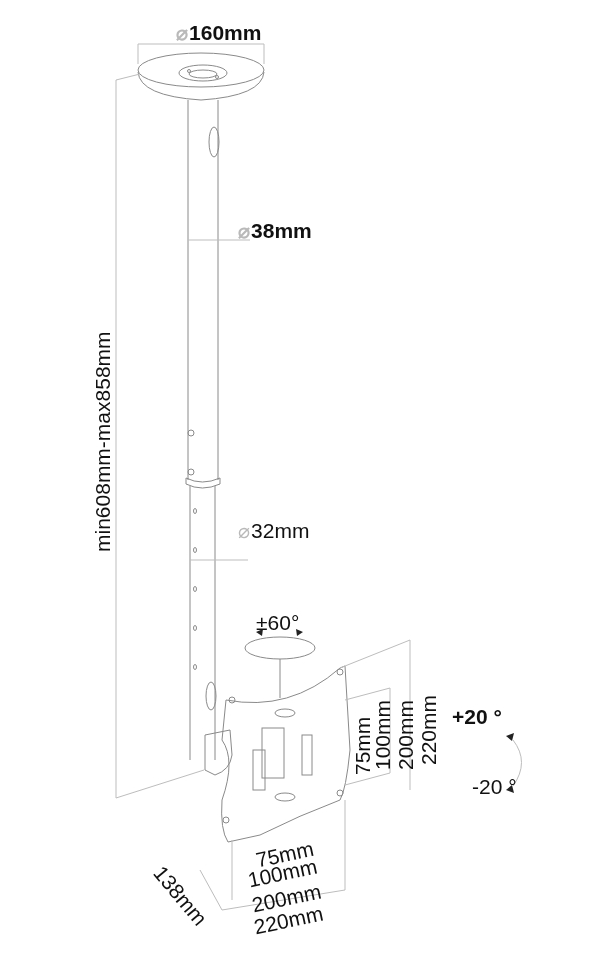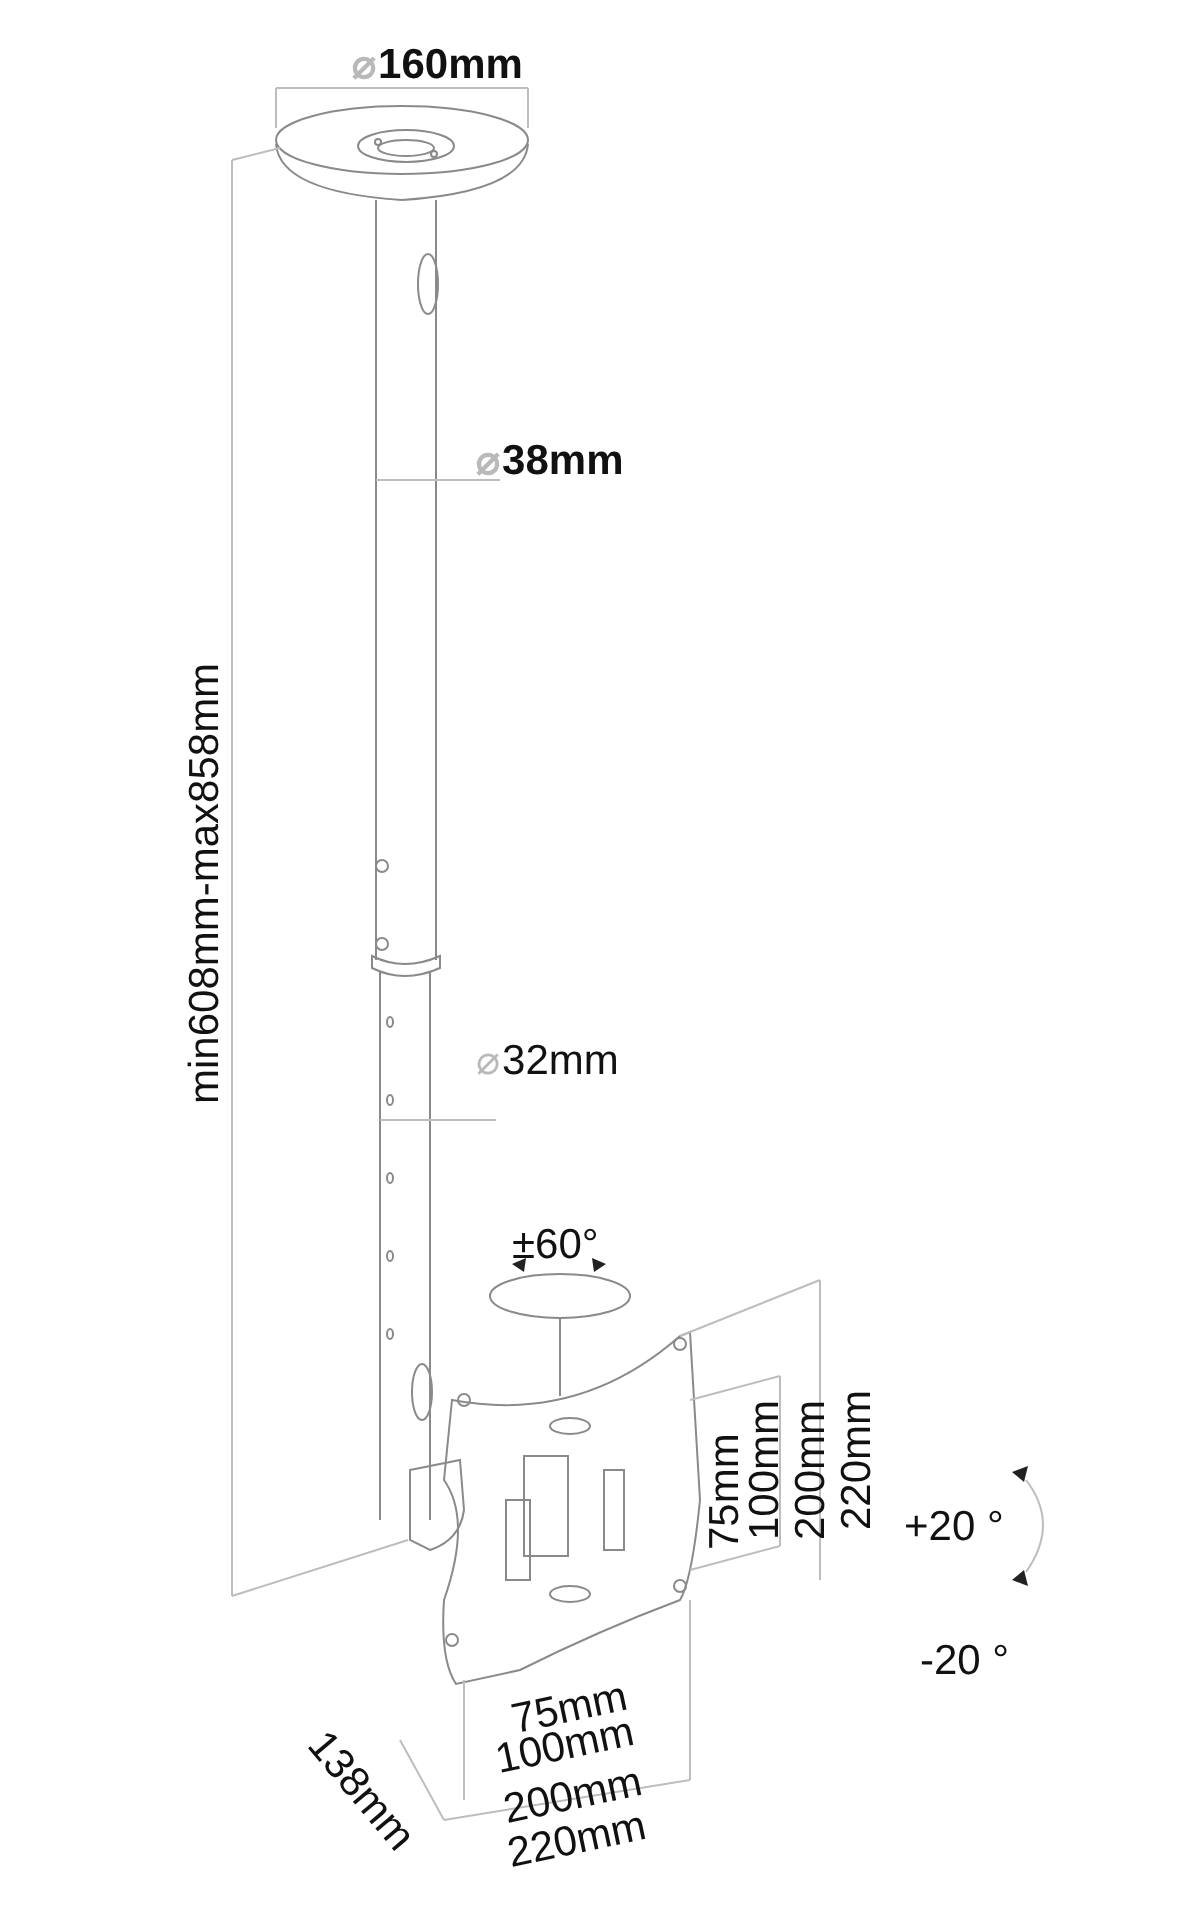--- a/index.html
+++ b/index.html
@@ -95,22 +95,22 @@
 <div class="lbl" style="left:176px;top:22px;font-weight:bold;"><span class="diam">⌀</span><span>160mm</span></div>
 
 <div class="lbl" style="left:238px;top:220px;font-weight:bold;"><span class="diam">⌀</span><span>38mm</span></div>
 
 <div class="lbl" style="left:238px;top:520px;"><span class="diam">⌀</span><span>32mm</span></div>
 
 <div class="lbl rot" style="left:92px;top:552px;transform:rotate(-90deg);">min608mm-max858mm</div>
 
 <div class="lbl" style="left:256px;top:612px;">±60°</div>
 
-<div class="lbl" style="left:452px;top:753px;">+20 °</div>
-<div class="lbl" style="left:460px;top:776px;margin-top:44px;">-20 °</div>
+<div class="lbl" style="left:452px;top:706px;font-weight:bold;">+20 °</div>
+<div class="lbl" style="left:472px;top:776px;">-20 °</div>
 
 <div class="lbl rot" style="left:352px;top:775px;transform:rotate(-90deg);">75mm</div>
 <div class="lbl rot" style="left:372px;top:770px;transform:rotate(-90deg);">100mm</div>
 <div class="lbl rot" style="left:395px;top:770px;transform:rotate(-90deg);">200mm</div>
 <div class="lbl rot" style="left:418px;top:765px;transform:rotate(-90deg);">220mm</div>
 
 <div class="lbl rot" style="left:254px;top:850px;transform:rotate(-12deg);">75mm</div>
 <div class="lbl rot" style="left:246px;top:870px;transform:rotate(-12deg);">100mm</div>
 <div class="lbl rot" style="left:250px;top:895px;transform:rotate(-12deg);">200mm</div>
 <div class="lbl rot" style="left:252px;top:917px;transform:rotate(-12deg);">220mm</div>

